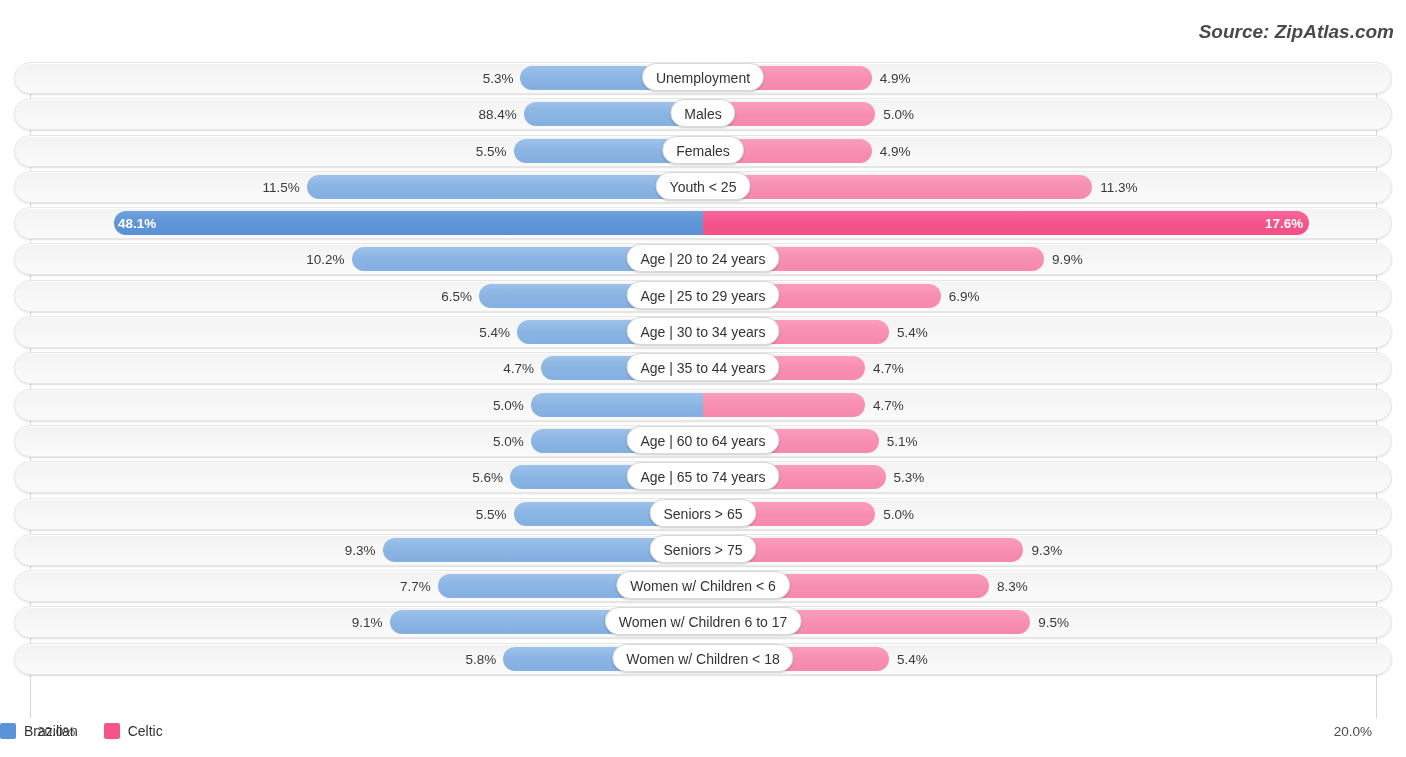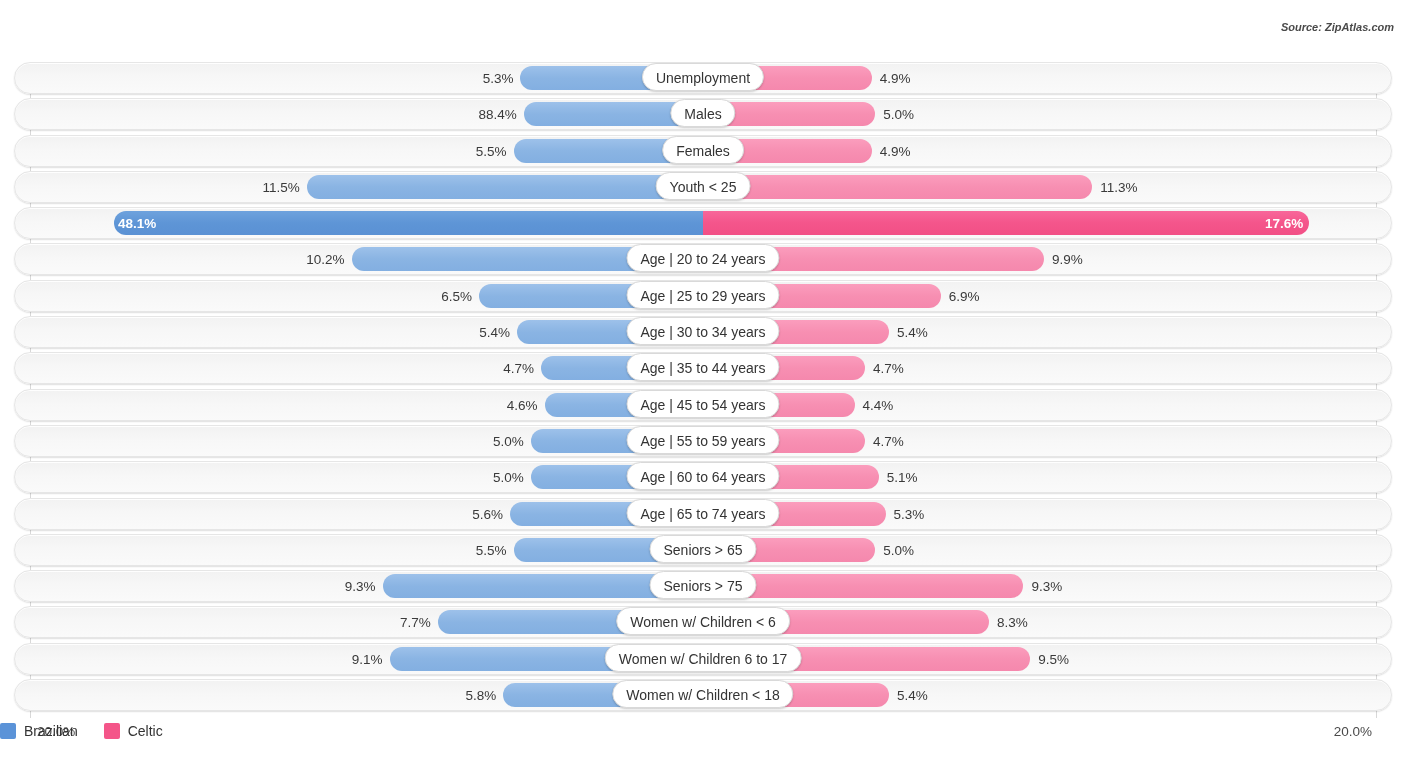--- a/index.html
+++ b/index.html
@@ -28,21 +28,21 @@
     top: 19px;
     font-size: 18.5px;
     letter-spacing: .2px;
     color: #3c3c3c;
     white-space: nowrap;
   }
   #source-note {
     position: absolute;
     right: 12px;
     top: 21px;
-    font-size: 11px;
+    font-size: 19px;
     font-style: italic;
     font-weight: bold;
     color: #4a4a4a;
     white-space: nowrap;
   }
 
   
   #plot {
     position: absolute;
     left: 0;
@@ -311,40 +311,27 @@
         </div>
         <div class="half right">
           <div class="bar right" style="width: 161.915px;"></div>
           <div class="val right" style="left: 169.915px; width: 60px;">4.7%</div>
         </div>
         <div class="pill">Age | 35 to 44 years</div>
       </div>
       <div class="row">
         <div class="track"></div>
         <div class="half left">
-          <div class="bar left" style="width: 158.47px;"></div>
-          <div class="val left" style="right: 165.47px; width: 60px;">4.6%</div>
-        </div>
-        <div class="half right">
-          <div class="bar right" style="width: 151.58px;"></div>
-          <div class="val right" style="left: 159.58px; width: 60px;">4.4%</div>
-        </div>
-        <div class="pill">Age | 45 to 54 years</div>
-      </div>
-      <div class="row">
-        <div class="track"></div>
-        <div class="half left">
           <div class="bar left" style="width: 172.25px;"></div>
           <div class="val left" style="right: 179.25px; width: 60px;">5.0%</div>
         </div>
         <div class="half right">
           <div class="bar right" style="width: 161.915px;"></div>
           <div class="val right" style="left: 169.915px; width: 60px;">4.7%</div>
         </div>
-        <div class="pill">Age | 55 to 59 years</div>
       </div>
       <div class="row">
         <div class="track"></div>
         <div class="half left">
           <div class="bar left" style="width: 172.25px;"></div>
           <div class="val left" style="right: 179.25px; width: 60px;">5.0%</div>
         </div>
         <div class="half right">
           <div class="bar right" style="width: 175.695px;"></div>
           <div class="val right" style="left: 183.695px; width: 60px;">5.1%</div>

